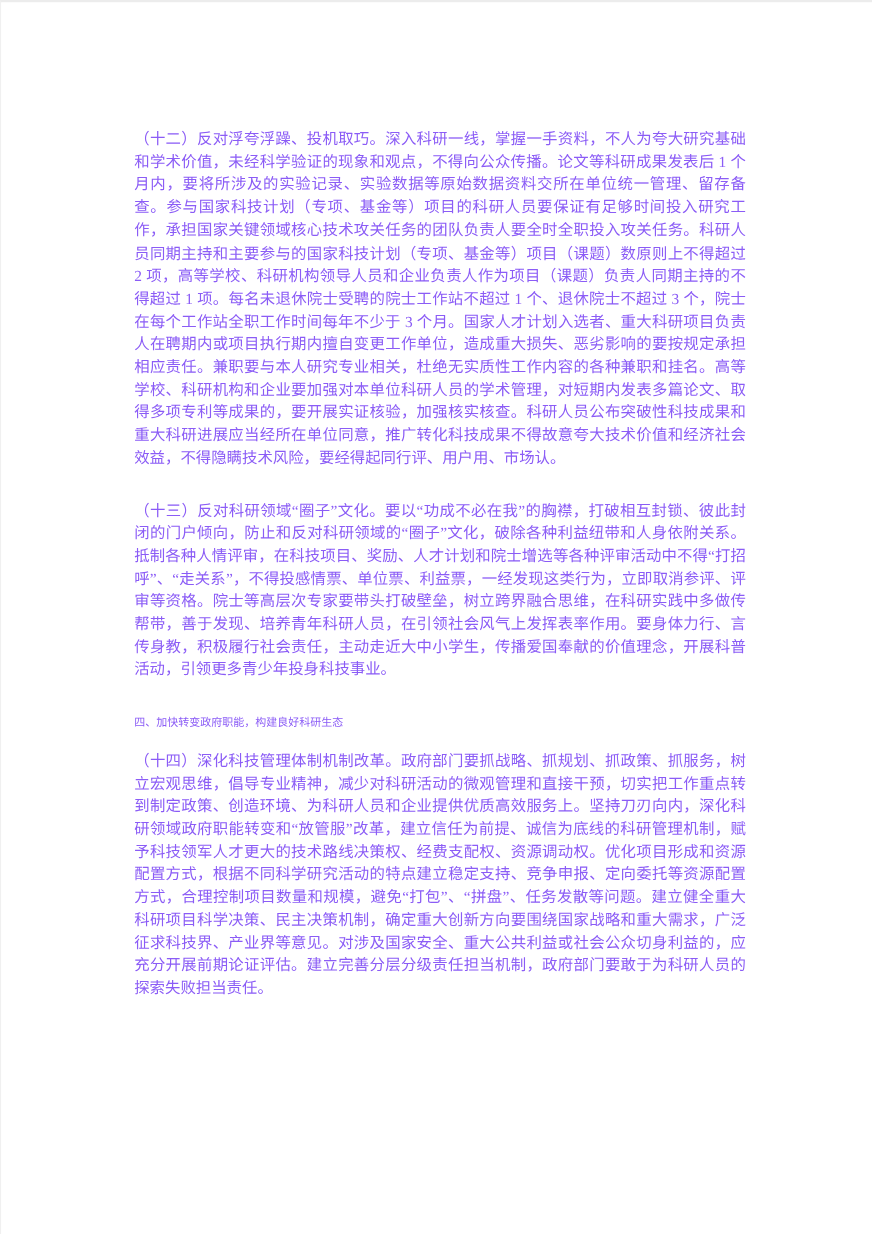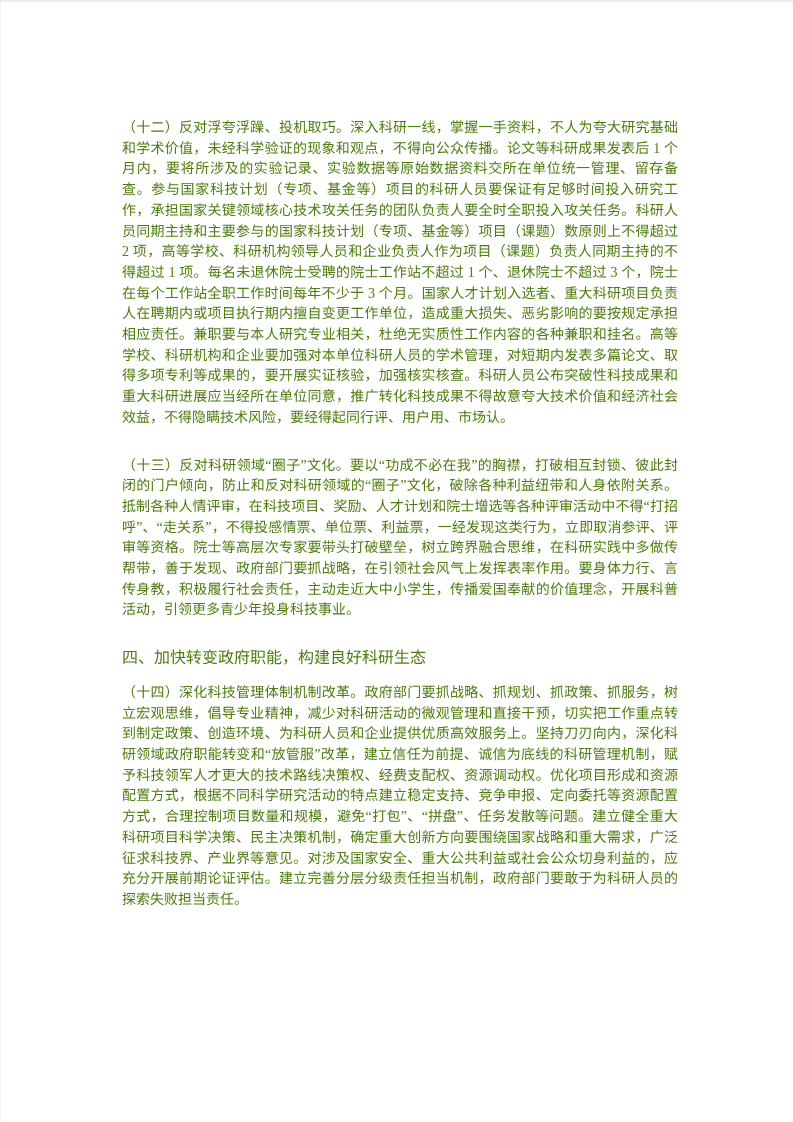--- a/index.html
+++ b/index.html
@@ -11,47 +11,47 @@
   .page {
     position: relative;
     width: 793px;
     height: 1122px;
     background: #ffffff;
     border-top: 2px solid #ececec;
     border-left: 1px solid #f0f0f0;
     box-sizing: border-box;
     overflow: hidden;
     font-family: "Liberation Serif", "DejaVu Serif", serif;
-    color: #4d7c0f;
+    color: #8b5cf6;
   }
   .content {
     position: absolute;
     left: 121px;
     top: 116px;
     width: 556px;
   }
   .para {
     font-size: 14px;
     line-height: 20.7px;
     text-align: justify;
     text-justify: inter-ideograph;
     margin: 0 0 27px 0;
     word-break: break-all;
   }
   .heading {
-    font-size: 16px;
+    font-size: 10px;
     line-height: 20.7px;
     font-weight: normal;
     text-align: left;
     margin: 0 0 14px 0;
   }
 </style>
 </head>
 <body>
 
 <div class="page">
   <div class="content">
     <p class="para">（十二）反对浮夸浮躁、投机取巧。深入科研一线，掌握一手资料，不人为夸大研究基础和学术价值，未经科学验证的现象和观点，不得向公众传播。论文等科研成果发表后 1 个月内，要将所涉及的实验记录、实验数据等原始数据资料交所在单位统一管理、留存备查。参与国家科技计划（专项、基金等）项目的科研人员要保证有足够时间投入研究工作，承担国家关键领域核心技术攻关任务的团队负责人要全时全职投入攻关任务。科研人员同期主持和主要参与的国家科技计划（专项、基金等）项目（课题）数原则上不得超过 2 项，高等学校、科研机构领导人员和企业负责人作为项目（课题）负责人同期主持的不得超过 1 项。每名未退休院士受聘的院士工作站不超过 1 个、退休院士不超过 3 个，院士在每个工作站全职工作时间每年不少于 3 个月。国家人才计划入选者、重大科研项目负责人在聘期内或项目执行期内擅自变更工作单位，造成重大损失、恶劣影响的要按规定承担相应责任。兼职要与本人研究专业相关，杜绝无实质性工作内容的各种兼职和挂名。高等学校、科研机构和企业要加强对本单位科研人员的学术管理，对短期内发表多篇论文、取得多项专利等成果的，要开展实证核验，加强核实核查。科研人员公布突破性科技成果和重大科研进展应当经所在单位同意，推广转化科技成果不得故意夸大技术价值和经济社会效益，不得隐瞒技术风险，要经得起同行评、用户用、市场认。</p>
-    <p class="para">（十三）反对科研领域“圈子”文化。要以“功成不必在我”的胸襟，打破相互封锁、彼此封闭的门户倾向，防止和反对科研领域的“圈子”文化，破除各种利益纽带和人身依附关系。抵制各种人情评审，在科技项目、奖励、人才计划和院士增选等各种评审活动中不得“打招呼”、“走关系”，不得投感情票、单位票、利益票，一经发现这类行为，立即取消参评、评审等资格。院士等高层次专家要带头打破壁垒，树立跨界融合思维，在科研实践中多做传帮带，善于发现、政府部门要抓战略，在引领社会风气上发挥表率作用。要身体力行、言传身教，积极履行社会责任，主动走近大中小学生，传播爱国奉献的价值理念，开展科普活动，引领更多青少年投身科技事业。</p>
+    <p class="para">（十三）反对科研领域“圈子”文化。要以“功成不必在我”的胸襟，打破相互封锁、彼此封闭的门户倾向，防止和反对科研领域的“圈子”文化，破除各种利益纽带和人身依附关系。抵制各种人情评审，在科技项目、奖励、人才计划和院士增选等各种评审活动中不得“打招呼”、“走关系”，不得投感情票、单位票、利益票，一经发现这类行为，立即取消参评、评审等资格。院士等高层次专家要带头打破壁垒，树立跨界融合思维，在科研实践中多做传帮带，善于发现、培养青年科研人员，在引领社会风气上发挥表率作用。要身体力行、言传身教，积极履行社会责任，主动走近大中小学生，传播爱国奉献的价值理念，开展科普活动，引领更多青少年投身科技事业。</p>
     <p class="heading">四、加快转变政府职能，构建良好科研生态</p>
     <p class="para">（十四）深化科技管理体制机制改革。政府部门要抓战略、抓规划、抓政策、抓服务，树立宏观思维，倡导专业精神，减少对科研活动的微观管理和直接干预，切实把工作重点转到制定政策、创造环境、为科研人员和企业提供优质高效服务上。坚持刀刃向内，深化科研领域政府职能转变和“放管服”改革，建立信任为前提、诚信为底线的科研管理机制，赋予科技领军人才更大的技术路线决策权、经费支配权、资源调动权。优化项目形成和资源配置方式，根据不同科学研究活动的特点建立稳定支持、竞争申报、定向委托等资源配置方式，合理控制项目数量和规模，避免“打包”、“拼盘”、任务发散等问题。建立健全重大科研项目科学决策、民主决策机制，确定重大创新方向要围绕国家战略和重大需求，广泛征求科技界、产业界等意见。对涉及国家安全、重大公共利益或社会公众切身利益的，应充分开展前期论证评估。建立完善分层分级责任担当机制，政府部门要敢于为科研人员的探索失败担当责任。</p>
   </div>
 </div>
 
 </body></html>

